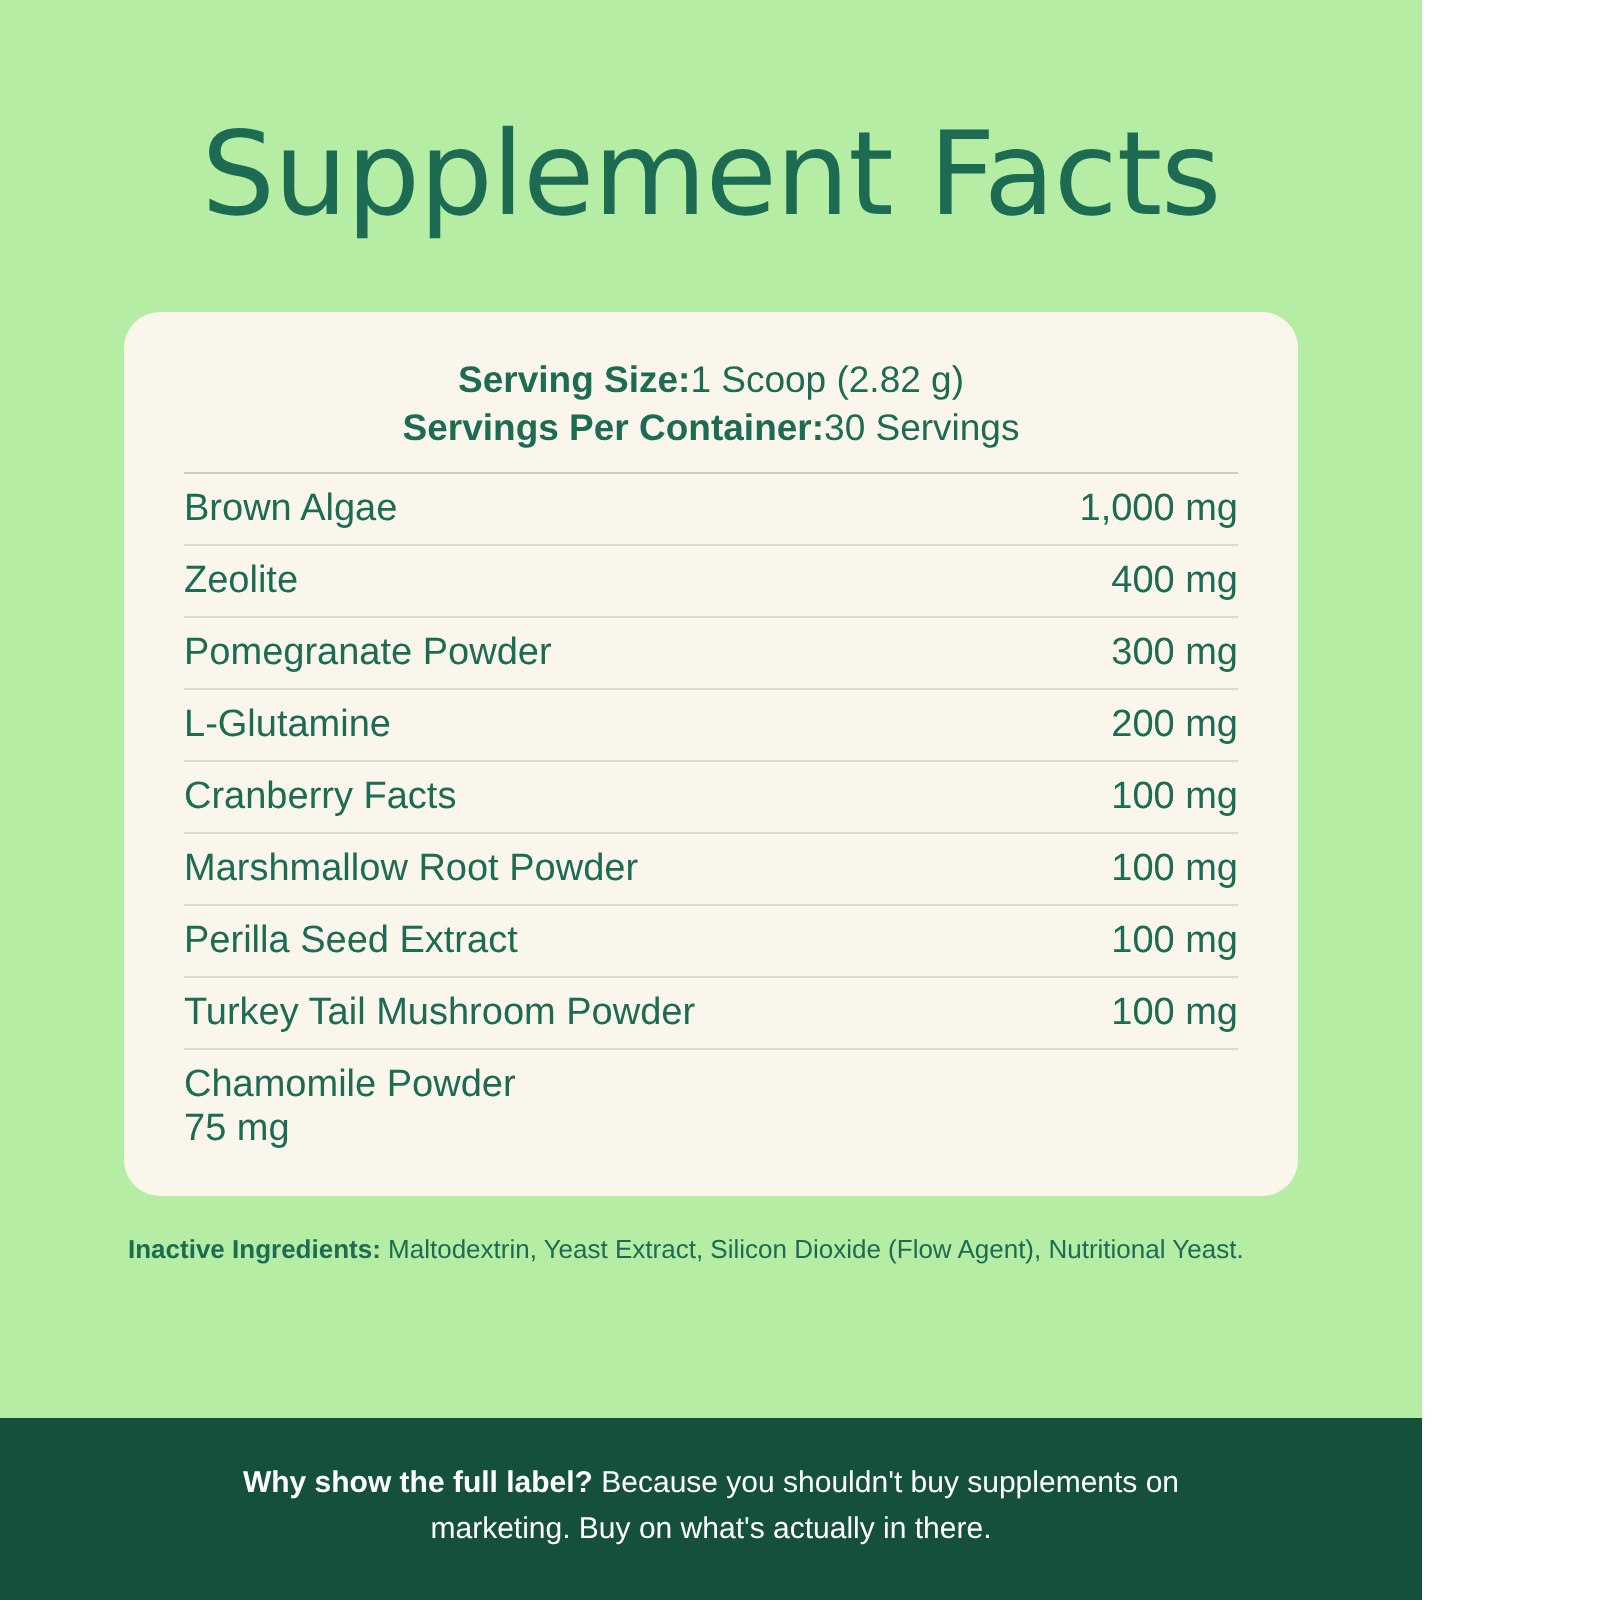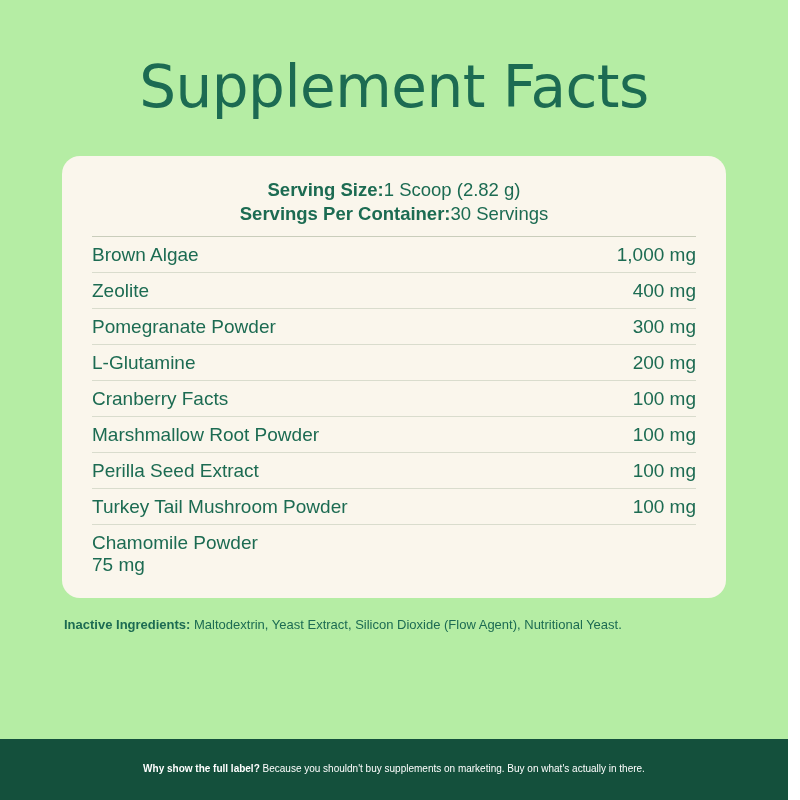--- a/index.html
+++ b/index.html
@@ -8,21 +8,21 @@
     padding: 0;
   }
   body {
     width: 800px;
     height: 800px;
     font-family: "Liberation Sans", sans-serif;
     background: #ffffff;
   }
   .page {
     position: relative;
-    width: 788px;
+    width: 711px;
     height: 800px;
     background: #b5eda4;
     display: flex;
     flex-direction: column;
     overflow: hidden;
   }
   .content {
     flex: 1 1 auto;
     padding: 40px 62px 0 62px;
     display: flex;
@@ -89,21 +89,21 @@
     padding: 0 2px;
   }
   .inactive b {
     font-weight: bold;
   }
   .footer {
     background: #14503c;
     color: #ffffff;
     text-align: center;
     padding: 22px 90px 24px 90px;
-    font-size: 10px;
+    font-size: 15px;
     line-height: 1.5;
   }
   .footer b {
     font-weight: bold;
   }
 </style>
 </head>
 <body>
 
 <div class="page">

